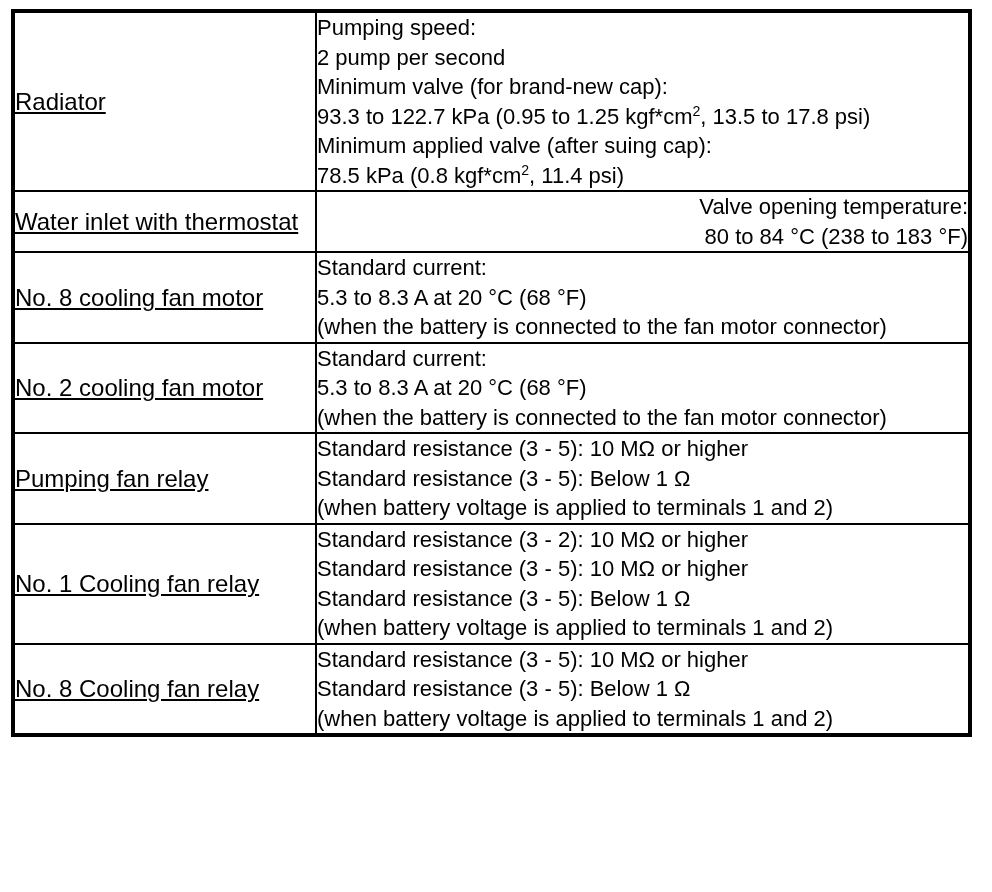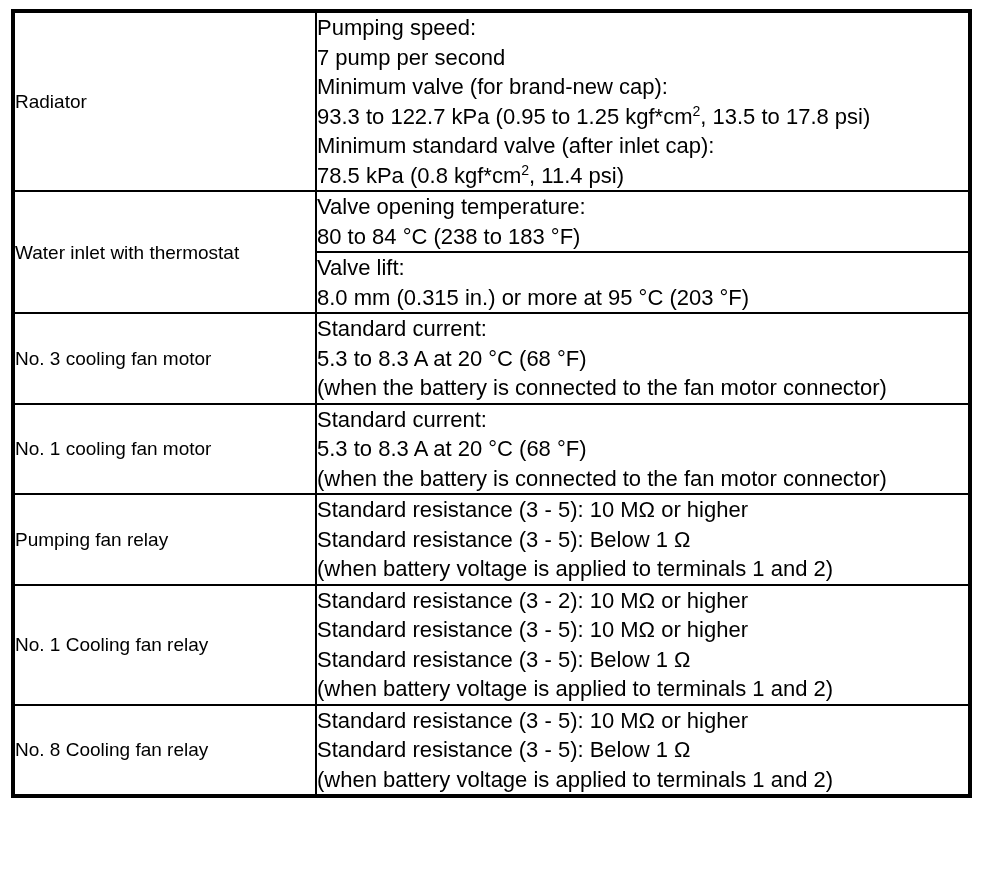--- a/index.html
+++ b/index.html
@@ -37,41 +37,43 @@
     padding: 0;
     vertical-align: middle;
     background: #ffffff;
   }
 
   col.col-label { width: 303px; }
   col.col-value { width: 654px; }
 
   .label-cell {
     padding: 4px 0 4px 7px;
-    font-size: 19px;
+    font-size: 24px;
     line-height: 29px;
     white-space: nowrap;
+    text-decoration: underline;
   }
 
   .value-cell {
     padding: 7px 0 7px 9px;
     font-size: 22px;
     line-height: 29.5px;
   }
 
   
   table.sub-table {
     width: 100%;
     border-collapse: collapse;
     table-layout: fixed;
   }
   table.sub-table td {
     border: 0;
     border-bottom: 2px solid #000000;
     padding: 0;
+    text-align: right;
   }
   table.sub-table tr:last-child td {
     border-bottom: 0;
   }
   td.split-host {
     padding: 0;
     vertical-align: top;
   }
 
   .line {
@@ -91,58 +93,52 @@
   <table class="spec-table">
     <colgroup>
       <col class="col-label">
       <col class="col-value">
     </colgroup>
     <tbody>
         <tr>
           <td class="label-cell"><span>Radiator</span></td>
           <td class="value-cell">
             <div class="line">Pumping speed:</div>
-            <div class="line">7 pump per second</div>
+            <div class="line">2 pump per second</div>
             <div class="line">Minimum valve (for brand-new cap):</div>
             <div class="line">93.3 to 122.7 kPa (0.95 to 1.25 kgf*cm<sup>2</sup>, 13.5 to 17.8 psi)</div>
-            <div class="line">Minimum standard valve (after inlet cap):</div>
+            <div class="line">Minimum applied valve (after suing cap):</div>
             <div class="line">78.5 kPa (0.8 kgf*cm<sup>2</sup>, 11.4 psi)</div>
           </td>
         </tr>
         <tr>
           <td class="label-cell"><span>Water inlet with thermostat</span></td>
           <td class="split-host">
             <table class="sub-table">
               <tbody>
                 <tr>
                   <td class="value-cell">
                     <div class="line">Valve opening temperature:</div>
                     <div class="line">80 to 84 °C (238 to 183 °F)</div>
                   </td>
                 </tr>
-                <tr>
-                  <td class="value-cell">
-                    <div class="line">Valve lift:</div>
-                    <div class="line">8.0 mm (0.315 in.) or more at 95 °C (203 °F)</div>
-                  </td>
-                </tr>
               </tbody>
             </table>
           </td>
         </tr>
         <tr>
-          <td class="label-cell"><span>No. 3 cooling fan motor</span></td>
+          <td class="label-cell"><span>No. 8 cooling fan motor</span></td>
           <td class="value-cell">
             <div class="line">Standard current:</div>
             <div class="line">5.3 to 8.3 A at 20 °C (68 °F)</div>
             <div class="line">(when the battery is connected to the fan motor connector)</div>
           </td>
         </tr>
         <tr>
-          <td class="label-cell"><span>No. 1 cooling fan motor</span></td>
+          <td class="label-cell"><span>No. 2 cooling fan motor</span></td>
           <td class="value-cell">
             <div class="line">Standard current:</div>
             <div class="line">5.3 to 8.3 A at 20 °C (68 °F)</div>
             <div class="line">(when the battery is connected to the fan motor connector)</div>
           </td>
         </tr>
         <tr>
           <td class="label-cell"><span>Pumping fan relay</span></td>
           <td class="value-cell">
             <div class="line">Standard resistance (3 - 5): 10 MΩ or higher</div>

